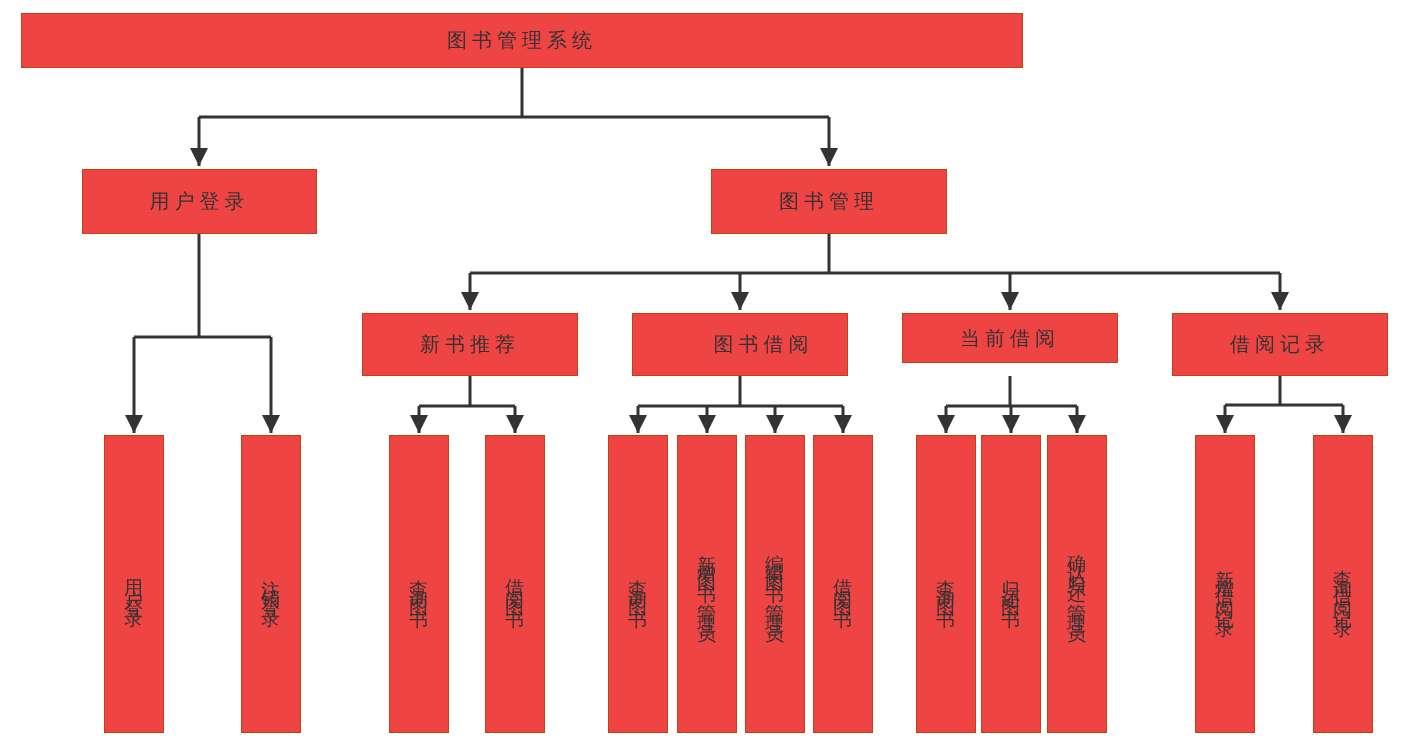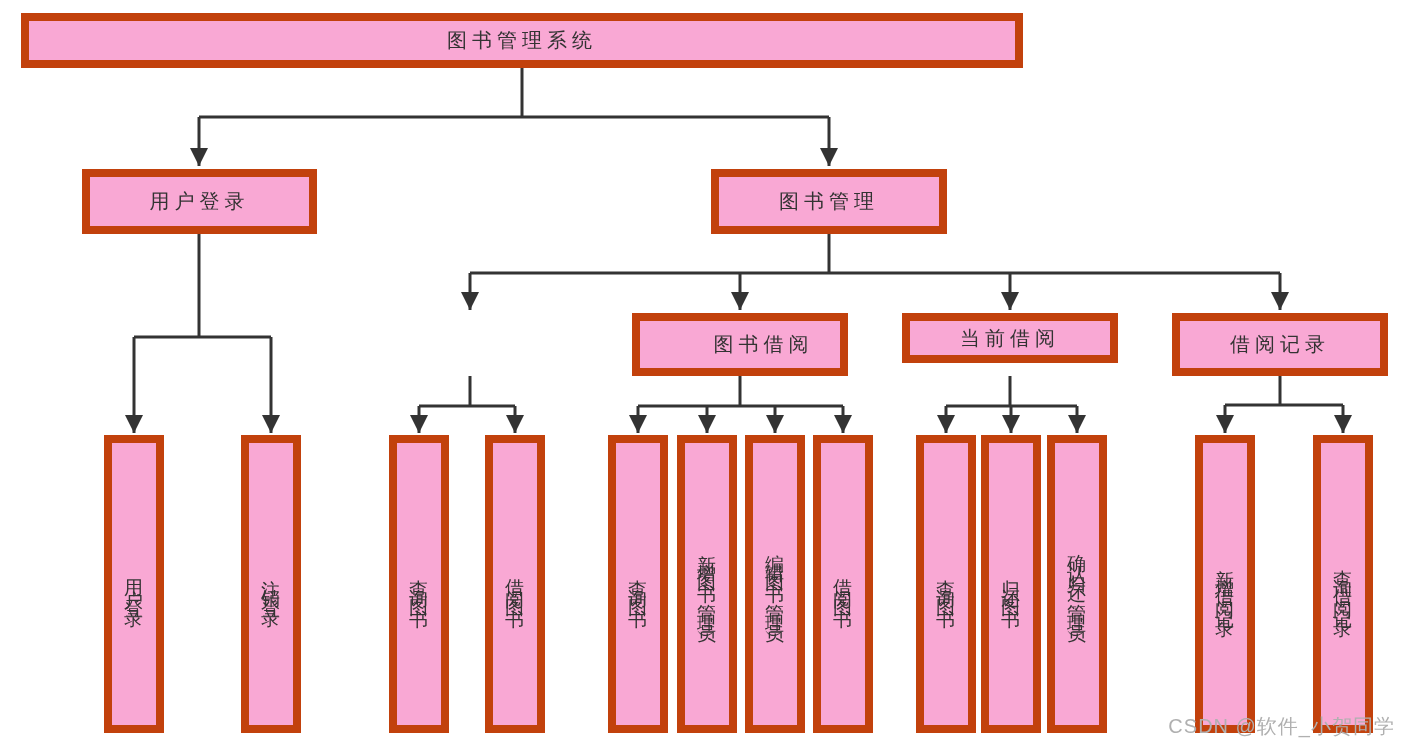--- a/index.html
+++ b/index.html
@@ -13,22 +13,22 @@
   }
   .connectors {
     position: absolute;
     left: 0; top: 0;
     z-index: 1;
     pointer-events: none;
   }
   .node {
     position: absolute;
     box-sizing: border-box;
-    border: 8px solid #c2410c;
-    background: #f9a8d4;
+    border: 1px solid #c2410c;
+    background: #ef4444;
     display: flex;
     align-items: center;
     justify-content: center;
     z-index: 2;
     color: #333333;
   }
   .node .hlabel {
     font-size: 20px;
     letter-spacing: 5px;
     white-space: nowrap;
@@ -113,20 +113,23 @@
     <span class="hlabel">图书管理系统</span>
   </div>
 
   <div class="node" style="left:82px; top:169px; width:235px; height:65px;">
     <span class="hlabel">用户登录</span>
   </div>
   <div class="node" style="left:711px; top:169px; width:236px; height:65px;justify-content:center;">
     <span class="hlabel">图书管理</span>
   </div>
 
+  <div class="node" style="left:362px; top:313px; width:216px; height:63px;">
+    <span class="hlabel">新书推荐</span>
+  </div>
   <div class="node" style="left:632px; top:313px; width:216px; height:63px;padding-left:47px;">
     <span class="hlabel">图书借阅</span>
   </div>
   <div class="node" style="left:902px; top:313px; width:216px; height:50px;">
     <span class="hlabel">当前借阅</span>
   </div>
   <div class="node" style="left:1172px; top:313px; width:216px; height:63px;">
     <span class="hlabel">借阅记录</span>
   </div>
 
@@ -167,14 +170,13 @@
     <span class="vlabel">确认归还（管理员）</span>
   </div>
 
   <div class="node vert" style="left:1195px; top:435px; width:60px; height:298px;">
     <span class="vlabel">新增借阅记录</span>
   </div>
   <div class="node vert" style="left:1313px; top:435px; width:60px; height:298px;">
     <span class="vlabel">查询借阅记录</span>
   </div>
 
-  <div class="watermark">CSDN @软件_小贺同学</div>
 </div>
 
 </body></html>

